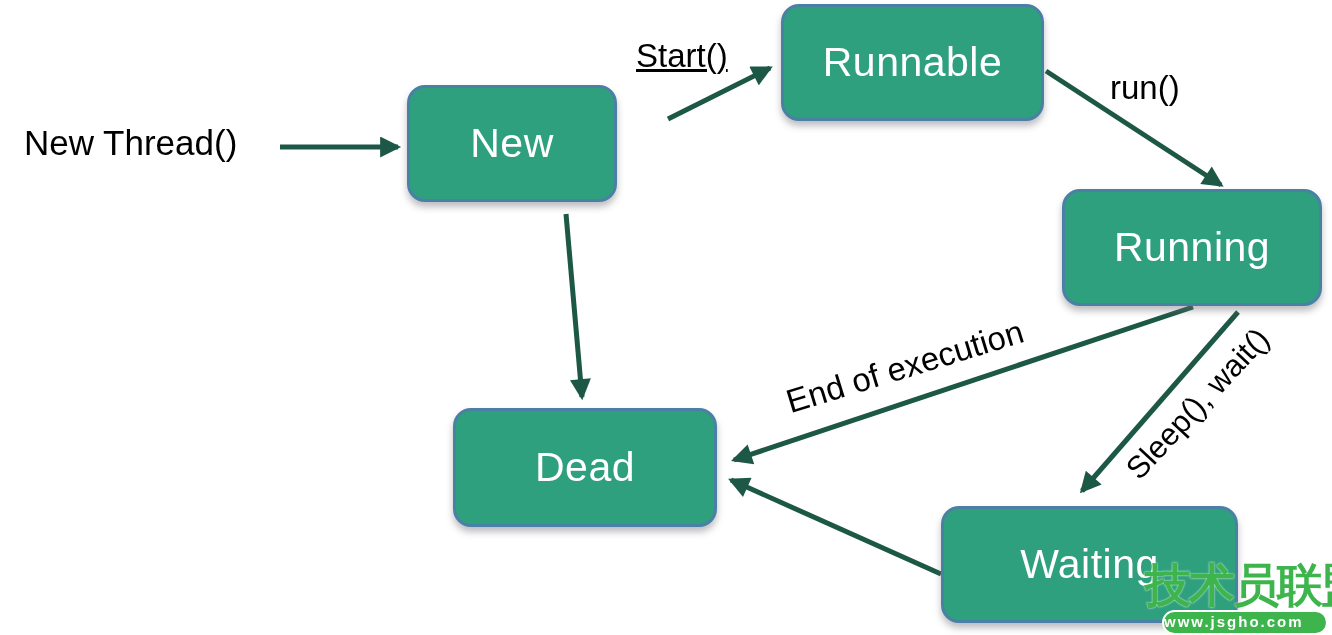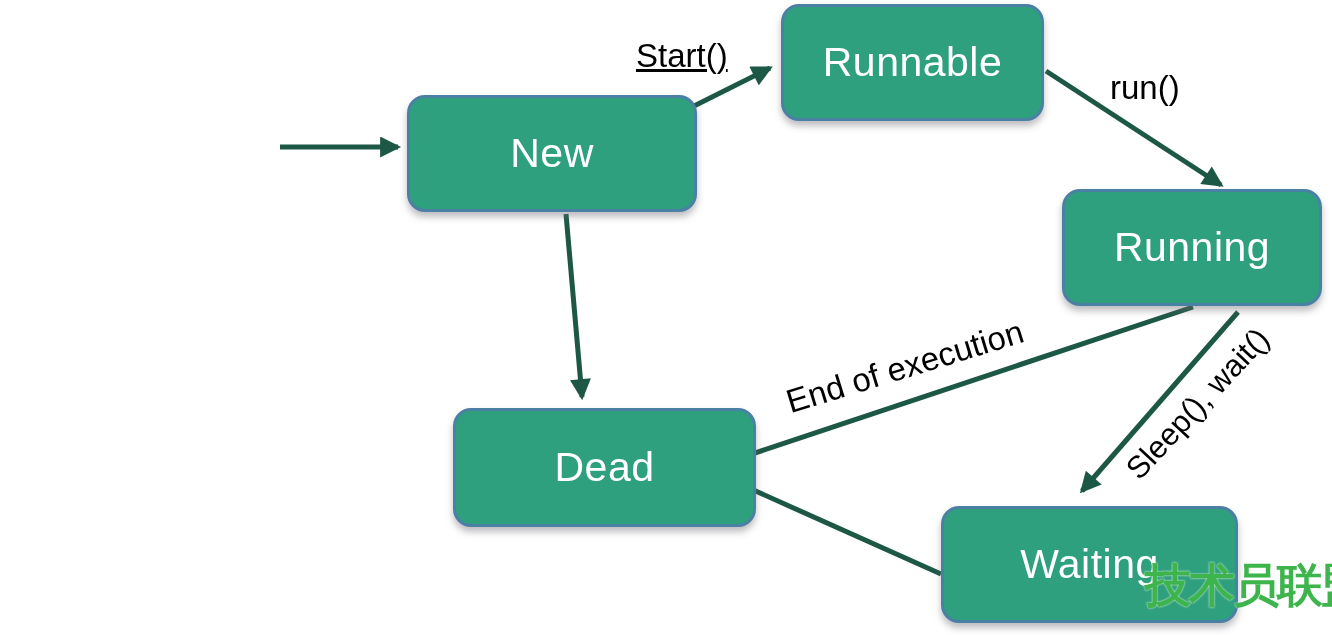--- a/index.html
+++ b/index.html
@@ -31,24 +31,24 @@
     align-items: center;
     justify-content: center;
     box-sizing: border-box;
   }
   .node span {
     color: #ffffff;
     font-size: 41px;
     line-height: 1;
     letter-spacing: 0.5px;
   }
-  .node-new      { left: 407px; top: 95px;  width: 290px; height: 117px; }
+  .node-new      { left: 407px; top: 85px;  width: 210px; height: 117px; }
   .node-runnable { left: 781px; top: 4px;   width: 263px; height: 117px; }
   .node-running  { left: 1062px; top: 189px; width: 260px; height: 117px; }
-  .node-dead     { left: 453px; top: 408px; width: 303px; height: 119px; }
+  .node-dead     { left: 453px; top: 408px; width: 264px; height: 119px; }
   .node-waiting  { left: 941px; top: 506px; width: 297px; height: 117px; }
 
   .edge-label {
     position: absolute;
     color: #000000;
     font-size: 33px;
     line-height: 1.1;
     white-space: nowrap;
   }
   .lbl-new-thread { left: 24px;  top: 124px; font-size: 35px; }
@@ -127,22 +127,26 @@
   <div class="node node-running">
     <span>Running</span>
   </div>
   <div class="node node-dead">
     <span>Dead</span>
   </div>
   <div class="node node-waiting">
     <span>Waiting</span>
   </div>
 
+  <div class="edge-label lbl-new-thread">New Thread()</div>
   <div class="edge-label lbl-start">Start()</div>
   <div class="edge-label lbl-run">run()</div>
   <div class="edge-label lbl-end-exec">End of execution</div>
   <div class="edge-label lbl-sleep-wait">Sleep(), wait()</div>
 
   <div class="watermark">
     <div class="wm-brand">技术员联盟</div>
+    <div class="wm-pill">
+      <span>www.jsgho.com</span>
+    </div>
   </div>
 
 </div>
 
 </body></html>

